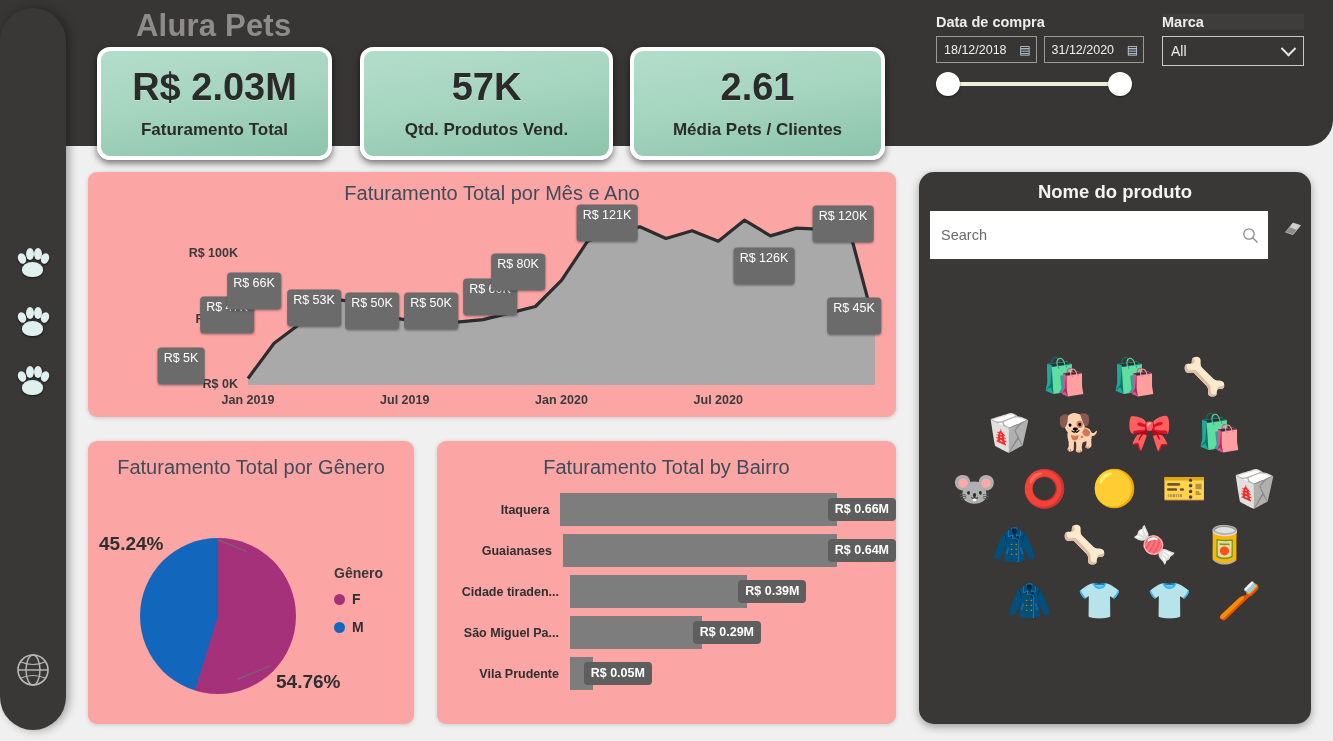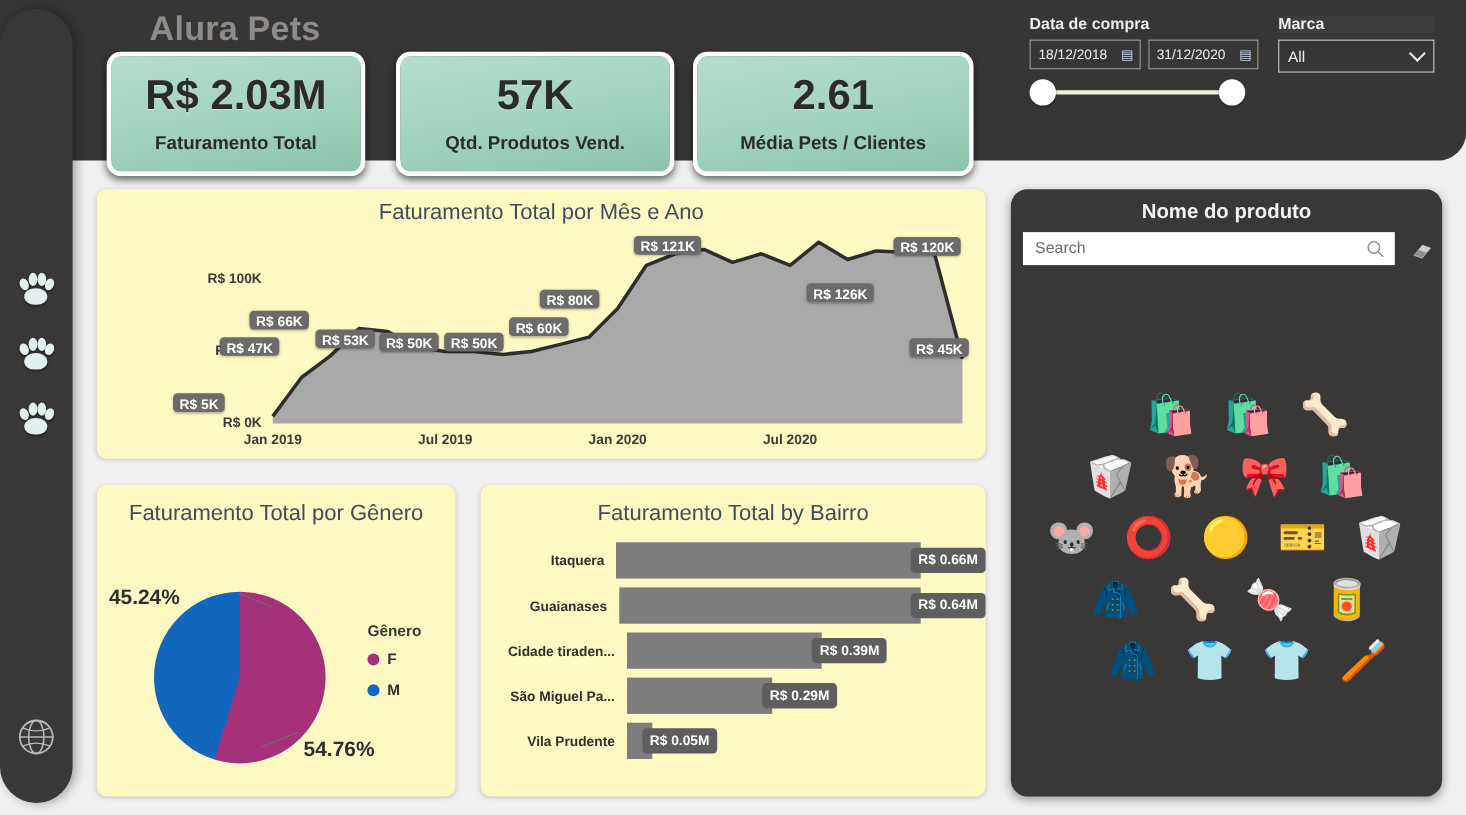--- a/index.html
+++ b/index.html
@@ -85,40 +85,40 @@
   .dd {
     width: 142px; height: 30px; border: 1px solid #c9c9c9; background: #383634;
     display: flex; align-items: center; justify-content: space-between;
     padding: 0 9px 0 8px; font-size: 14px; color: #efefef;
   }
   .chev { width: 11px; height: 11px; border-right: 2px solid #e6e6e6; border-bottom: 2px solid #e6e6e6;
           transform: rotate(45deg) translate(-2px,-2px); }
 
   
   .card {
-    position: absolute; background: #fef9c3; border-radius: 9px;
+    position: absolute; background: #fca5a5; border-radius: 9px;
     box-shadow: 0 1px 4px rgba(0,0,0,.16);
   }
   #card-line  { left: 88px;  top: 172px; width: 808px; height: 245px; }
   #card-pie   { left: 88px;  top: 441px; width: 326px; height: 283px; }
   #card-bar   { left: 437px; top: 441px; width: 459px; height: 283px; }
   .card-title { position: absolute; left: 0; width: 100%; text-align: center;
                 font-size: 20px; color: #3e4c59; font-weight: normal; }
   #card-line .card-title { top: 10px; }
   #card-pie  .card-title { top: 15px; }
   #card-bar  .card-title { top: 15px; }
 
   
   .lc { position: absolute; left: 0; top: 0; width: 808px; height: 245px; }
   .lc-ytick { position: absolute; right: 0; font-size: 12.5px; font-weight: bold; color: #3a3a3a; text-align: right; white-space: nowrap; }
   .lc-xtick { position: absolute; font-size: 12.5px; font-weight: bold; color: #3a3a3a; text-align: center; white-space: nowrap; }
   .lbl-pill {
     position: absolute; transform: translate(-50%,-50%);
-    background: #6b6b6b; color: #fff; font-size: 12.5px; font-weight: bold;
-    padding: 3px 6px 0; border-radius: 4px; white-space: nowrap;
+    background: #6b6b6b; color: #fff; font-size: 12.5px; font-weight: normal;
+    padding: 3px 6px 20px; border-radius: 4px; white-space: nowrap;
     box-shadow: 0 1px 2px rgba(0,0,0,.25);
   }
 
   
   .pie {
     position: absolute; left: 52px; top: 97px; width: 156px; height: 156px;
     border-radius: 50%;
   }
   .pie-cal { position: absolute; font-size: 19px; font-weight: bold; color: #2f2f2f; white-space: nowrap; }
   .leader { position: absolute; border-top: 1.4px solid #6e6e6e; }
@@ -137,21 +137,21 @@
     padding: 4px 7px 5px; border-radius: 4px; white-space: nowrap; z-index: 2;
   }
 
   
   #panel-prod {
     position: absolute; left: 919px; top: 172px; width: 392px; height: 552px;
     background: #3a3836; border-radius: 15px; box-shadow: 0 3px 9px rgba(0,0,0,.35);
   }
   .panel-title { position: absolute; top: 9px; width: 100%; text-align: center;
                  font-size: 18.5px; font-weight: bold; color: #f3f3f3; }
-  .search-wrap { position: absolute; left: 11px; top: 39px; width: 338px; height: 30px; background: #fff;
+  .search-wrap { position: absolute; left: 11px; top: 39px; width: 338px; height: 48px; background: #fff;
                  display: flex; align-items: center; padding: 0 9px 0 11px; }
   .search-input { flex: 1; border: 0; outline: 0; font-size: 14.5px; color: #666; font-family: inherit; background: transparent; }
   .search-input::placeholder { color: #6a6a6a; }
   .eraser { position: absolute; left: 364px; top: 47px; width: 20px; height: 18px; }
   .prod-grid { position: absolute; left: 8px; top: 180px; width: 376px; }
   .prod-row { display: flex; justify-content: center; gap: 20px; margin-bottom: 6px; }
   .prod { width: 50px; height: 50px; display:flex; align-items:center; justify-content:center; font-size: 36px; line-height: 1; }
   .r1 { padding-left: 40px; }
   .r2 { padding-right: 0px; }
   .r4 { padding-left: 10px; }

